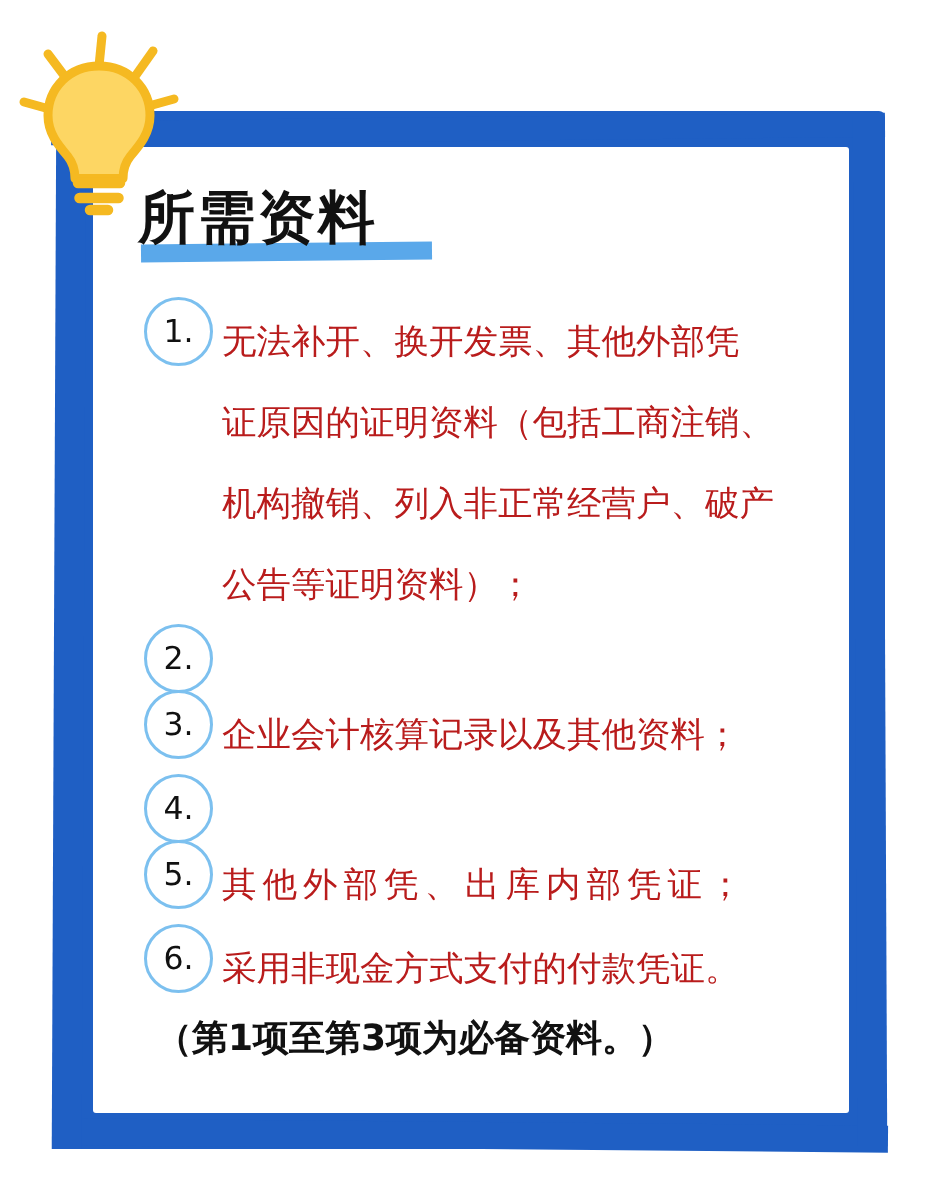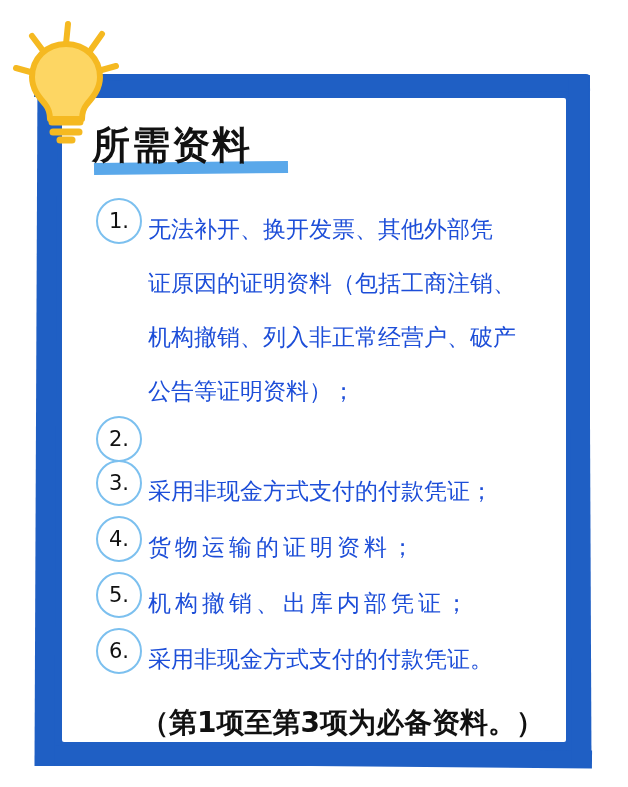--- a/index.html
+++ b/index.html
@@ -114,43 +114,43 @@
     font-family: "DejaVu Sans", "Liberation Sans", sans-serif;
     font-size: 21px;
     display: flex;
     align-items: center;
     justify-content: center;
     box-sizing: border-box;
     margin-top: -4px;
   }
   .txt {
     flex: 1 1 auto;
-    font-family: Liberation Sans, sans-serif;
+    font-family: Liberation Mono, monospace;
     font-size: 23px;
-    color: #1d4ed8;
+    color: #b91c1c;
     line-height: 54px;
     padding-left: 6px;
     white-space: pre-line;
   }
   .txt.spread {
     letter-spacing: 4px;
   }
   .item-1 .txt { line-height: 54px; }
 
   
   .footnote {
     position: absolute;
     left: 104px;
-    top: 688px;
+    top: 660px;
     width: 440px;
     font-family: "DejaVu Sans", "Liberation Sans", sans-serif;
-    font-size: 28px;
+    font-size: 24px;
     font-weight: bold;
     color: #111111;
-    text-align: right;
+    text-align: left;
   }
 </style>
 </head>
 <body>
 
 <div class="poster">
 
   <div class="frame-outer"></div>
   <div class="frame-edge e1"></div>
   <div class="frame-edge e2"></div>
@@ -187,31 +187,30 @@
 机构撤销、列入非正常经营户、破产
 公告等证明资料）；</div>
     </div>
 
     <div class="item item-2">
       <div class="num">2.</div>
     </div>
 
     <div class="item item-3">
       <div class="num">3.</div>
-      <div class="txt">采用非现金方式支付的付款凭证；</div>
+      <div class="txt">企业会计核算记录以及其他资料；</div>
     </div>
 
     <div class="item item-4">
       <div class="num">4.</div>
-      <div class="txt spread">货物运输的证明资料；</div>
     </div>
 
     <div class="item item-5">
       <div class="num">5.</div>
-      <div class="txt spread">机构撤销、出库内部凭证；</div>
+      <div class="txt spread">其他外部凭、出库内部凭证；</div>
     </div>
 
     <div class="item item-6">
       <div class="num">6.</div>
       <div class="txt">采用非现金方式支付的付款凭证。</div>
     </div>
 
   </div>
 
   <div class="footnote">（第1项至第3项为必备资料。）</div>

